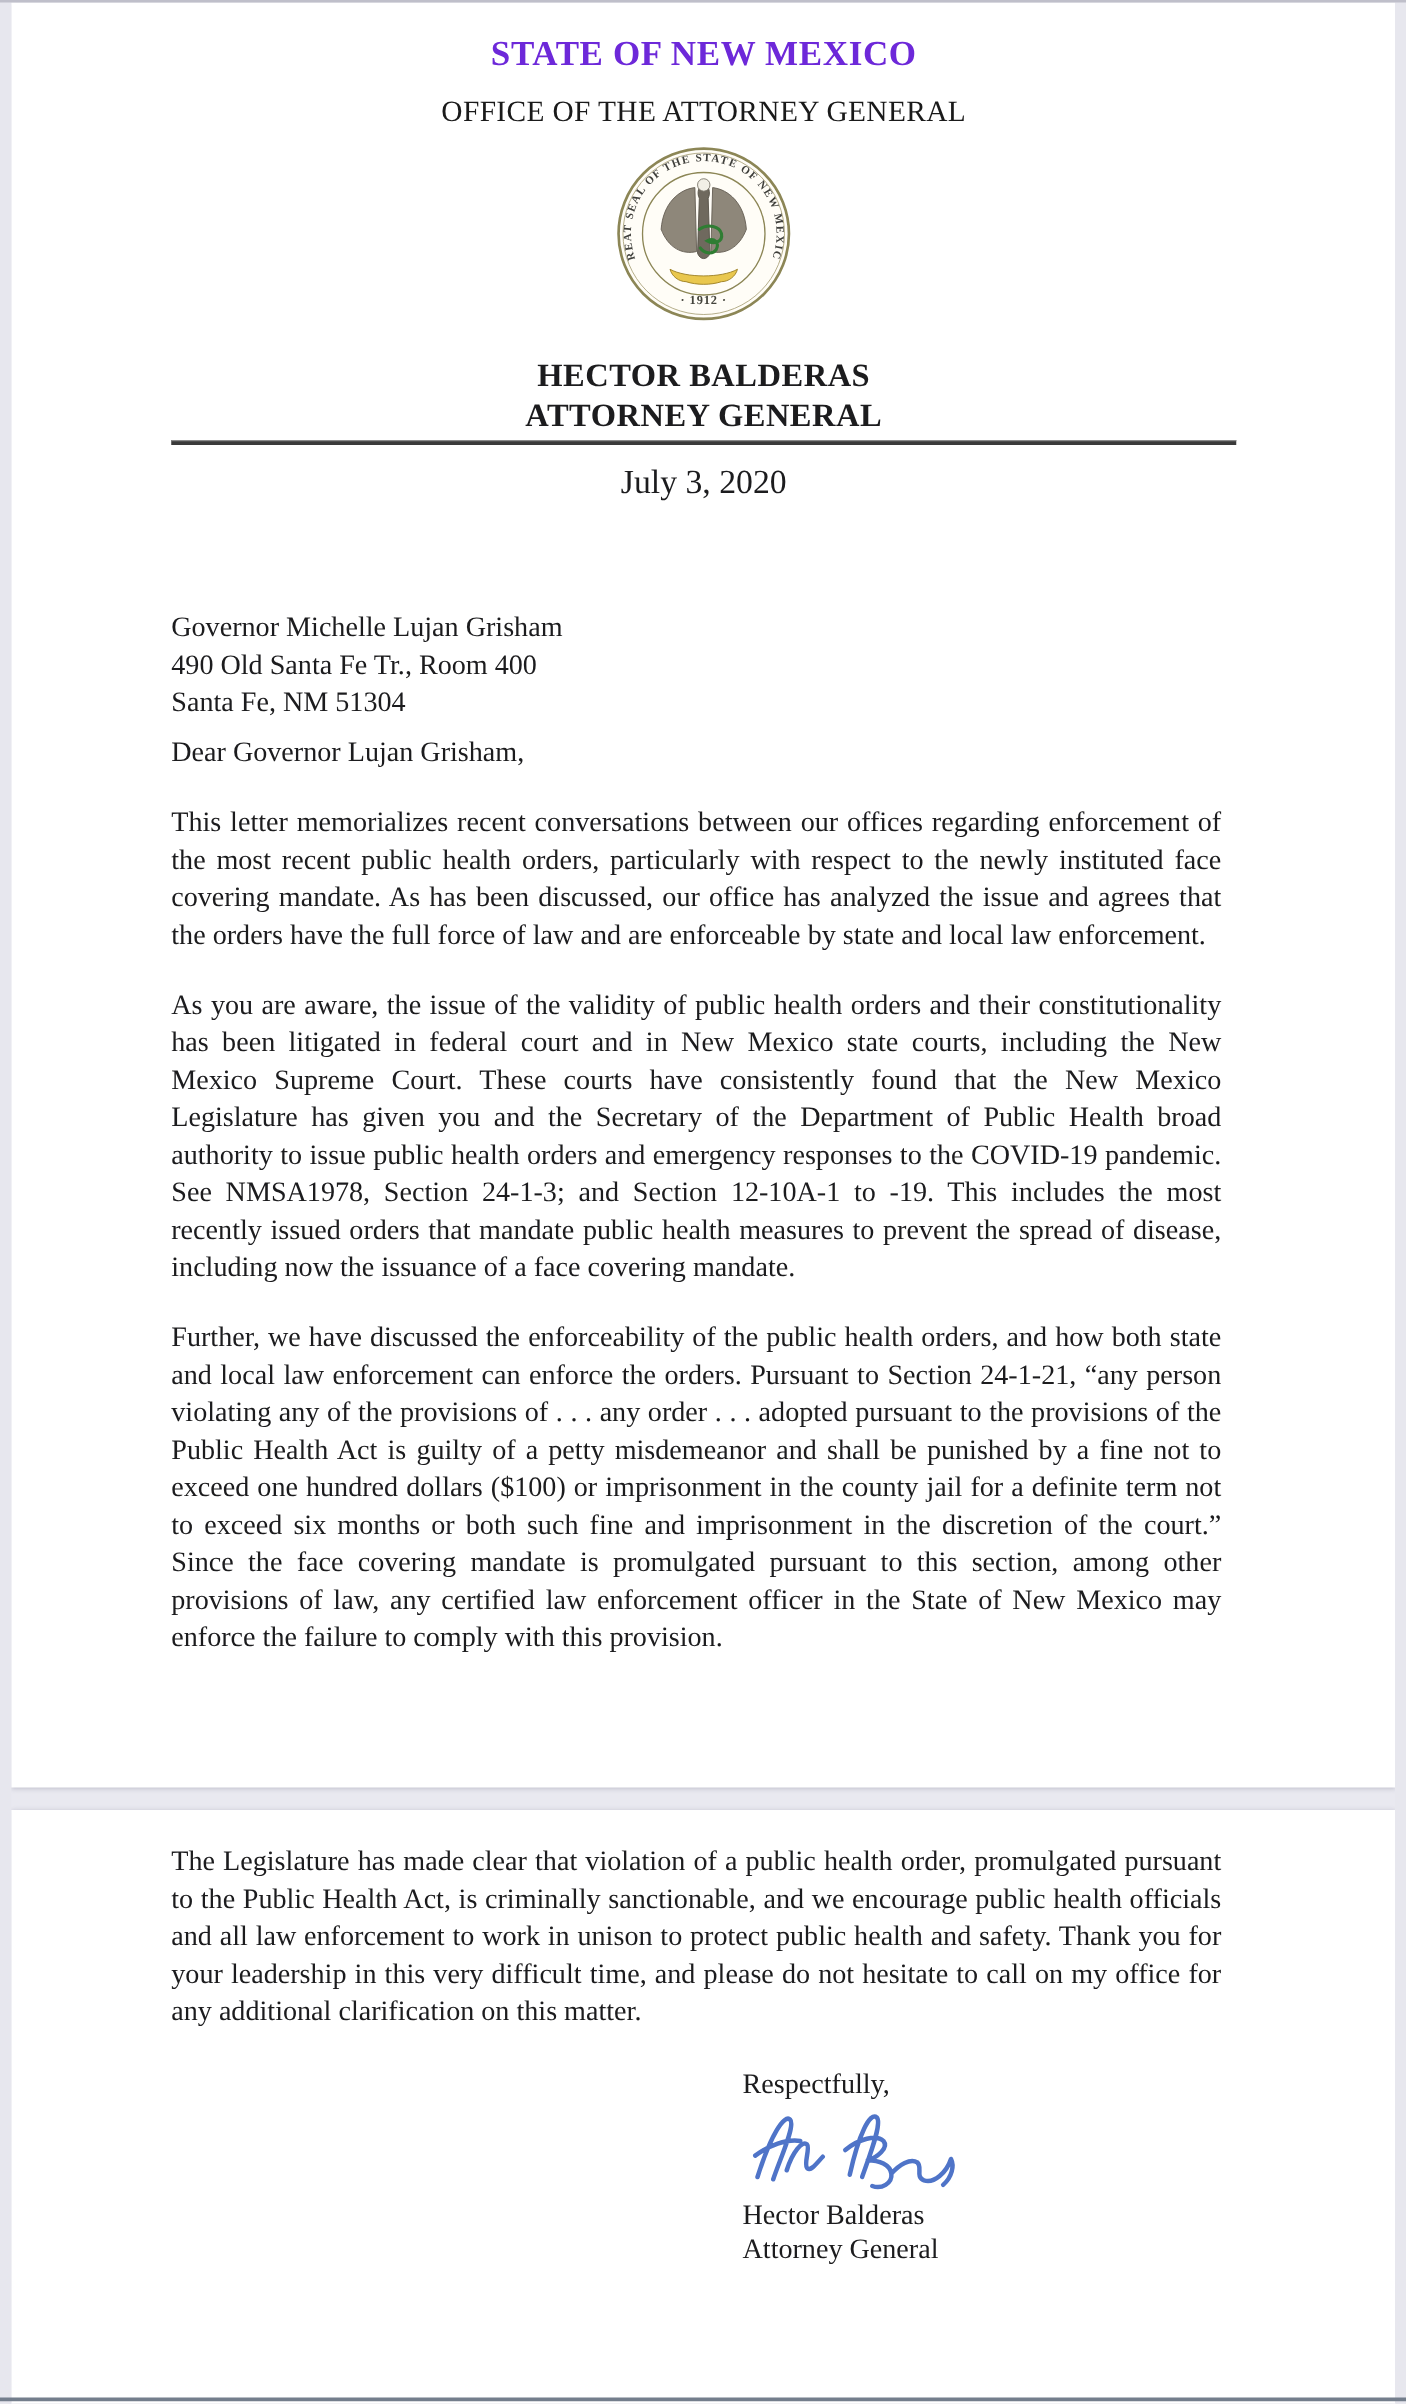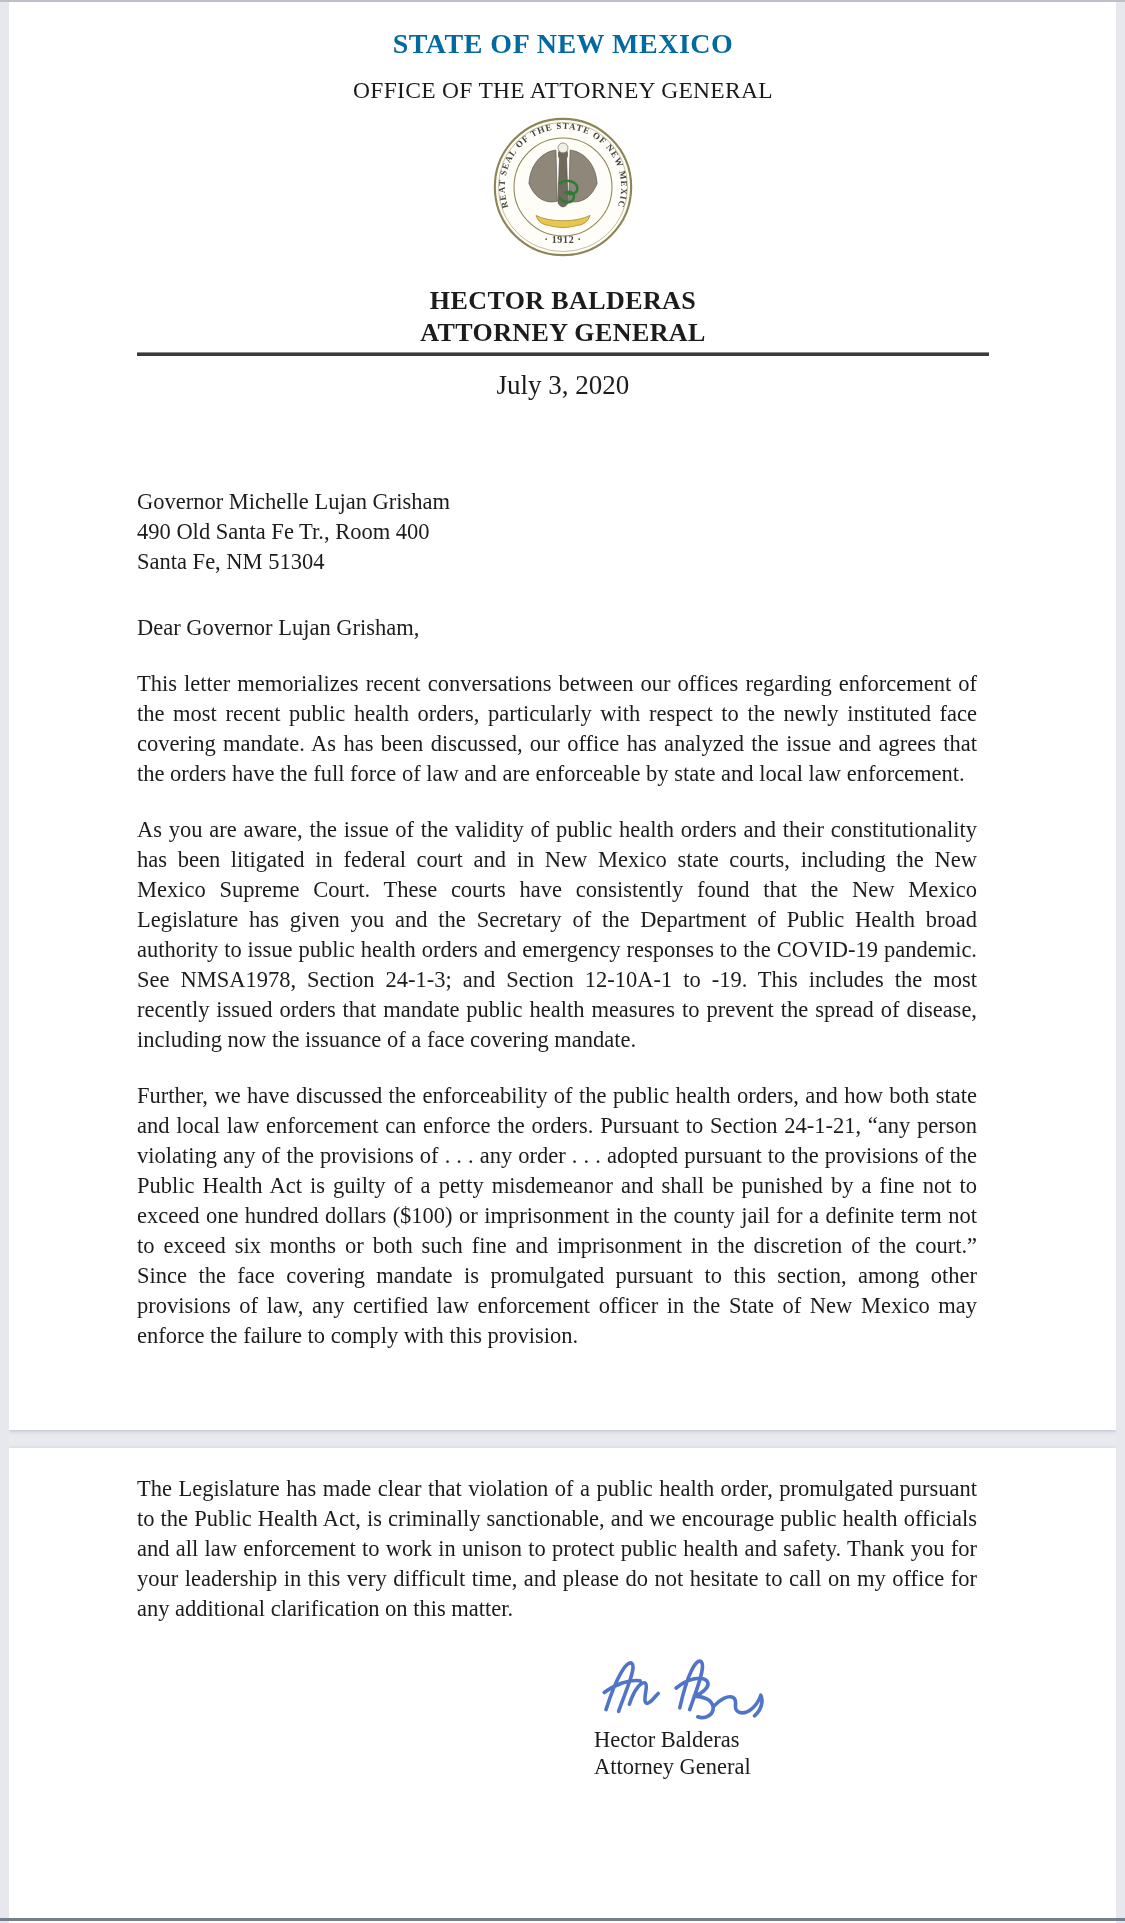--- a/index.html
+++ b/index.html
@@ -17,30 +17,30 @@
   .edge.right{right:0;}
   .page{
     position:absolute;left:9px;width:1108px;background:#ffffff;
     box-shadow:0 1px 4px rgba(70,70,100,.28);
   }
   .page1{top:2px;height:1428px;}
   .page2{top:1448px;height:475px;}
   .content{width:852px;margin:0 auto;}
   .hdr1{
     margin-top:26px;text-align:center;font-size:28px;font-weight:bold;
-    letter-spacing:.5px;color:#0369a1;
+    letter-spacing:.5px;color:#6d28d9;
   }
   .hdr2{text-align:center;font-size:23.5px;letter-spacing:.3px;color:#1a1a1a;margin-top:17px;}
   .seal-wrap{margin-top:12px;text-align:center;height:144px;}
   .official-name{margin-top:26px;text-align:center;font-size:26px;font-weight:bold;letter-spacing:.4px;}
   .official-title{text-align:center;font-size:26px;font-weight:bold;letter-spacing:.4px;margin-top:2px;}
   .rule{margin-top:4px;height:3px;background:#3a3a3a;border-top:1px solid #8a8a8a;}
   .date-line{margin-top:14px;text-align:center;font-size:27px;}
   .recipient{margin-top:86px;font-size:22.5px;line-height:30px;}
-  .salutation{margin-top:36px;font-size:22.5px;line-height:30px;}
+  .salutation{margin-top:10px;font-size:22.5px;line-height:30px;}
   p.body{
     margin:26px 12px 0 0;font-size:22.5px;line-height:30px;
     text-align:justify;text-justify:inter-word;
   }
   .cite-italic{}
   .p4-block{margin-top:140px;}
   .closing{margin-top:28px;margin-left:457px;font-size:22.5px;line-height:30px;}
   .sig-wrap{margin-top:2px;margin-left:-6px;height:72px;}
   .signer{font-size:22.5px;line-height:27px;}
   .signer-name{margin-top:2px;}
@@ -101,20 +101,21 @@
 
       <p class="body">Further, we have discussed the enforceability of the public health orders, and how both state and local law enforcement can enforce the orders. Pursuant to Section 24-1-21, “any person violating any of the provisions of . . . any order . . . adopted pursuant to the provisions of the Public Health Act is guilty of a petty misdemeanor and shall be punished by a fine not to exceed one hundred dollars ($100) or imprisonment in the county jail for a definite term not to exceed six months or both such fine and imprisonment in the discretion of the court.” Since the face covering mandate is promulgated pursuant to this section, among other provisions of law, any certified law enforcement officer in the State of New Mexico may enforce the failure to comply with this provision.</p>
     </div>
   </div>
 
   <div class="page page2">
     <div class="content">
       <p class="body p4-block">The Legislature has made clear that violation of a public health order, promulgated pursuant to the Public Health Act, is criminally sanctionable, and we encourage public health officials and all law enforcement to work in unison to protect public health and safety. Thank you for your leadership in this very difficult time, and please do not hesitate to call on my office for any additional clarification on this matter.</p>
 
       <div class="closing">
+        <div>Respectfully,</div>
         <div class="sig-wrap">
           <svg width="198" height="72" viewBox="0 0 200 80" aria-hidden="true">
             <g fill="none" stroke="#4f74c8" stroke-width="4" stroke-linecap="round" stroke-linejoin="round">
               <path d="M10,64 C22,26 34,8 39,13 C44,18 30,48 24,66 M8,45 C20,36 36,30 48,32 M36,58 C41,42 50,31 54,35 C57,38 51,52 54,56 C57,60 64,50 68,46"></path>
               <path d="M92,62 C100,26 110,6 116,11 C121,16 110,44 103,64 M88,40 C100,30 116,26 122,32 C127,38 116,47 108,49 C118,49 128,53 129,61 C130,70 120,75 112,72 M129,61 C136,53 146,47 152,51 C157,55 150,64 158,67 C167,70 178,60 182,48 C185,54 183,64 175,71"></path>
             </g>
           </svg>
         </div>
         <div class="signer signer-name">Hector Balderas</div>
         <div class="signer">Attorney General</div>

